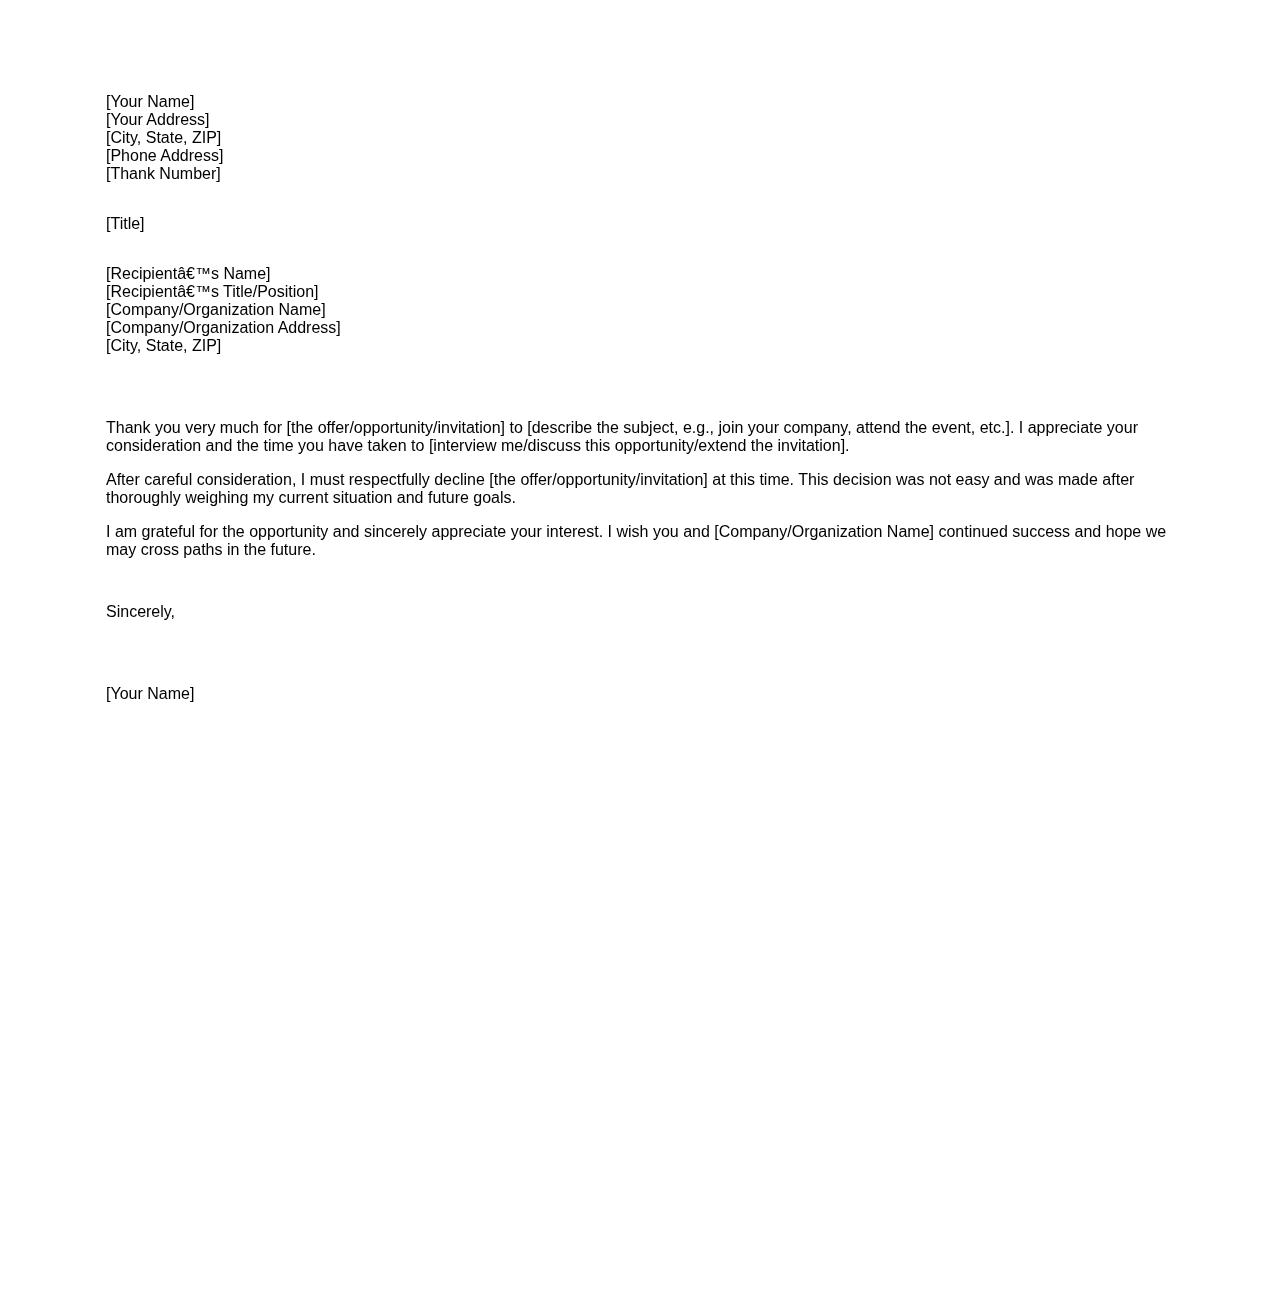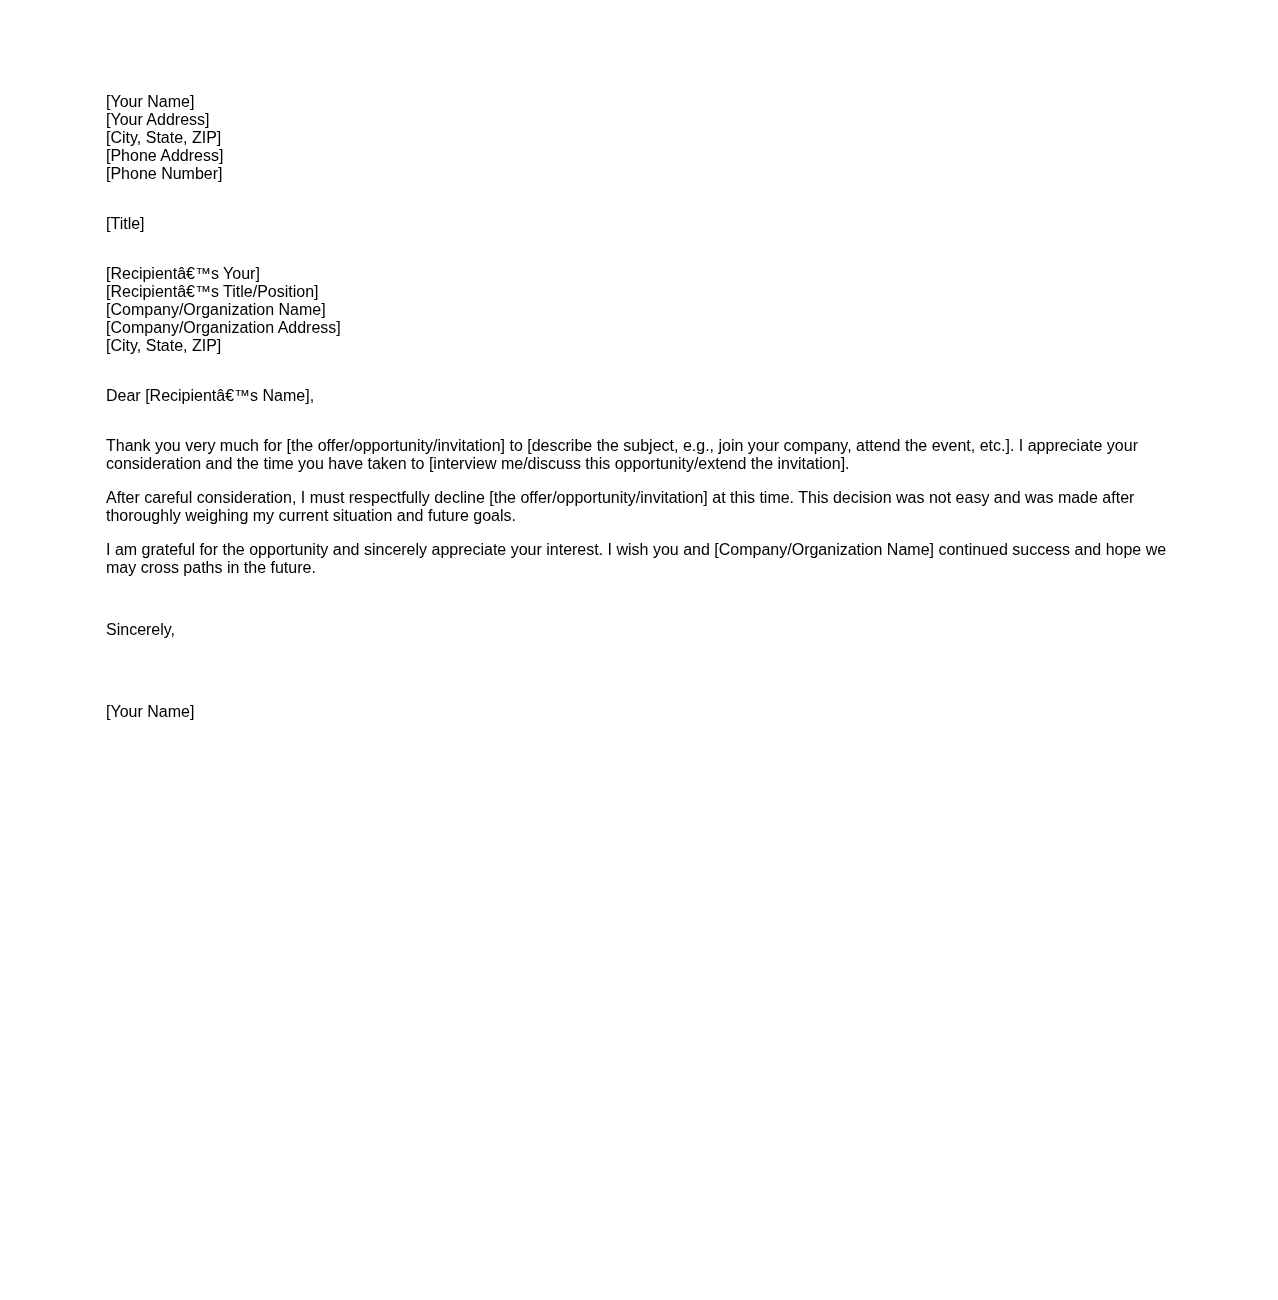--- a/index.html
+++ b/index.html
@@ -35,44 +35,41 @@
 </head>
 <body>
 
 <div class="letter">
 
   <div class="block">
     <span class="line">[Your Name]</span>
     <span class="line">[Your Address]</span>
     <span class="line">[City, State, ZIP]</span>
     <span class="line">[Phone Address]</span>
-    <span class="line">[Phone Number]</span>
+    <span class="line">[Thank Number]</span>
   </div>
 
   <div class="gap-lg"></div>
 
   <div class="block">
     <span class="line">[Title]</span>
   </div>
 
   <div class="gap-lg"></div>
 
   <div class="block">
-    <span class="line">[Recipientâ€™s Your]</span>
+    <span class="line">[Recipientâ€™s Name]</span>
     <span class="line">[Recipientâ€™s Title/Position]</span>
     <span class="line">[Company/Organization Name]</span>
     <span class="line">[Company/Organization Address]</span>
     <span class="line">[City, State, ZIP]</span>
   </div>
 
   <div class="gap-lg"></div>
 
-  <div class="block">
-    <span class="line">Dear [Recipientâ€™s Name],</span>
-  </div>
 
   <div class="gap-body"></div>
 
   <div class="block">
     <p class="para">Thank you very much for [the offer/opportunity/invitation] to [describe the subject, e.g., join your company, attend the event, etc.]. I appreciate your consideration and the time you have taken to [interview me/discuss this opportunity/extend the invitation].</p>
     <p class="para">After careful consideration, I must respectfully decline [the offer/opportunity/invitation] at this time. This decision was not easy and was made after thoroughly weighing my current situation and future goals.</p>
     <p class="para" style="margin-bottom:12px;">I am grateful for the opportunity and sincerely appreciate your interest. I wish you and [Company/Organization Name] continued success and hope we may cross paths in the future.</p>
   </div>
 
   <div class="gap-lg"></div>

